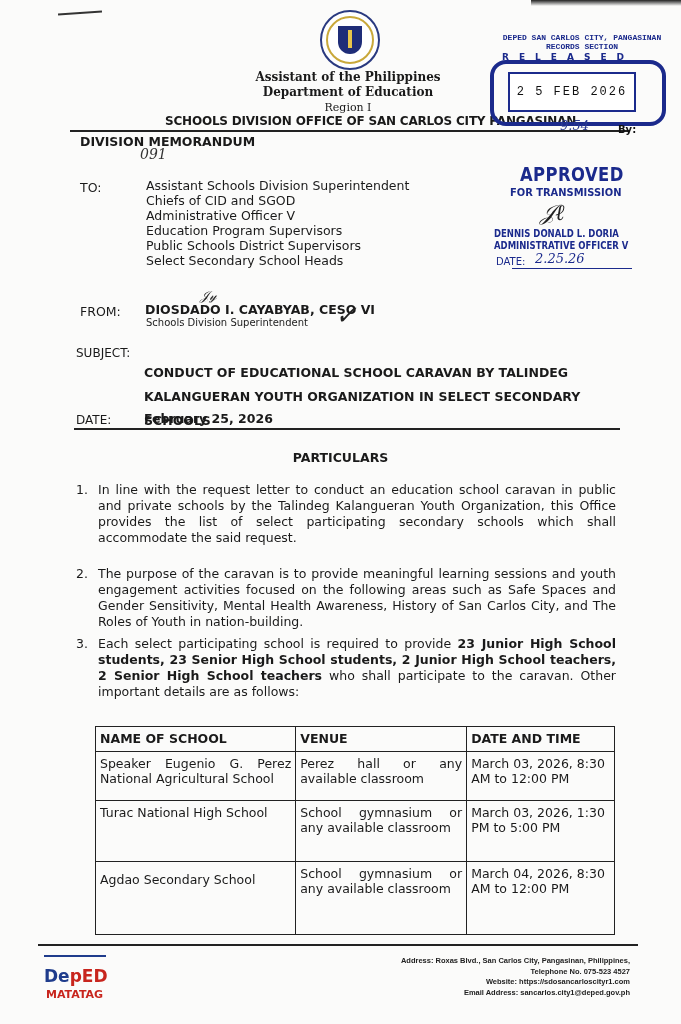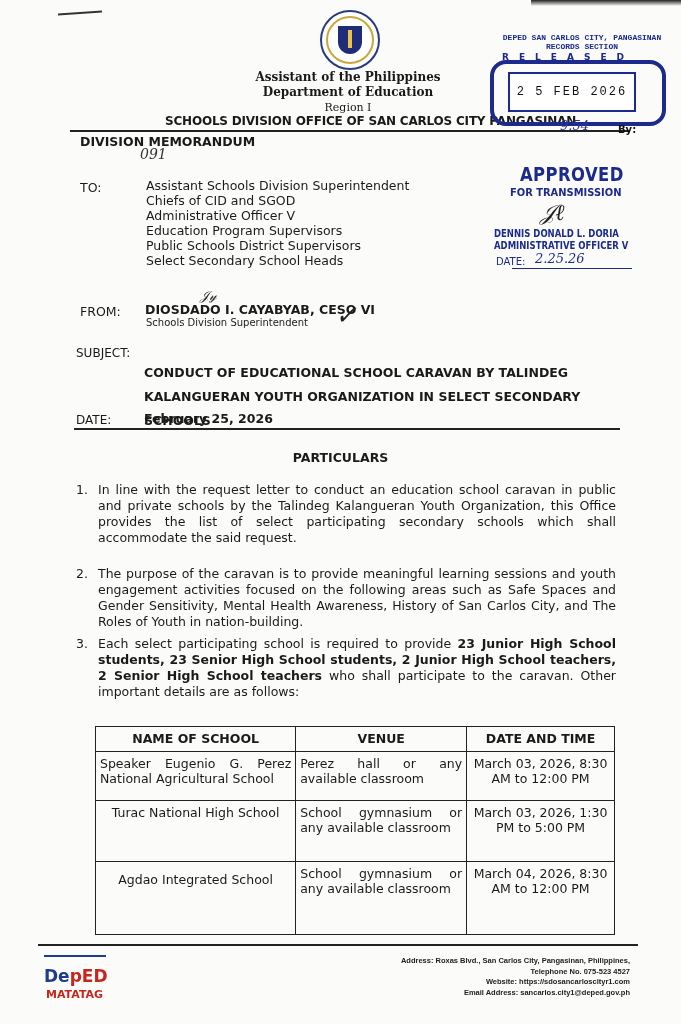--- a/index.html
+++ b/index.html
@@ -39,21 +39,21 @@
   .subj-text{left:144px;top:361px;width:440px;font-weight:bold;font-size:12.5px;line-height:24px;}
   .date-label{left:76px;top:413px;font-size:12px;}
   .date-val{left:144px;top:411px;font-weight:bold;font-size:12.5px;}
   .hrule2{left:74px;top:428px;width:546px;height:2px;background:#222;}
   .particulars{left:0;width:681px;top:450px;text-align:center;font-weight:bold;font-size:12.5px;}
   .para{left:76px;width:540px;font-size:12.5px;line-height:16px;}
   .para .num{position:absolute;left:0;top:0;}
   .para .txt{margin-left:22px;text-align:justify;}
   .p1{top:482px;} .p2{top:566px;} .p3{top:636px;}
   table.sched{position:absolute;left:95px;top:726px;width:520px;border-collapse:collapse;font-size:12.5px;line-height:15px;}
-  table.sched th,table.sched td{border:1px solid #222;vertical-align:top;padding:4px 4px;text-align:center;}
+  table.sched th,table.sched td{border:1px solid #222;vertical-align:top;padding:4px 4px;text-align:left;}
   table.sched th{font-weight:bold;height:16px;}
   table.sched td.venue{text-align:justify;}
   .col1{width:202px;} .col2{width:170px;} .col3{width:148px;}
   .r1 td{height:40px;} .r2 td{height:52px;} .r3 td{height:58px;}
   .hrule3{left:38px;top:944px;width:600px;height:2px;background:#222;}
   .footer-logos{left:42px;top:952px;display:flex;gap:10px;align-items:center;flex-direction:column;}
   .logo-deped{width:66px;height:60px;position:relative;}
   .logo-deped .bar{position:absolute;left:2px;top:3px;width:62px;height:2px;background:#1f3c8c;}
   .logo-deped .d{position:absolute;left:2px;top:14px;font-weight:bold;font-size:17px;color:#1f3c8c;}
   .logo-deped .d span{color:#c8251d;}
@@ -164,21 +164,21 @@
       <td class="venue">Speaker Eugenio G. Perez National Agricultural School</td>
       <td class="venue">Perez hall or any available classroom</td>
       <td>March 03, 2026, 8:30 AM to 12:00 PM</td>
     </tr>
     <tr class="r2">
       <td>Turac National High School</td>
       <td class="venue">School gymnasium or any available classroom</td>
       <td>March 03, 2026, 1:30 PM to 5:00 PM</td>
     </tr>
     <tr class="r3">
-      <td style="padding-top:10px;">Agdao Integrated School</td>
+      <td style="padding-top:10px;">Agdao Secondary School</td>
       <td class="venue">School gymnasium or any available classroom</td>
       <td>March 04, 2026, 8:30 AM to 12:00 PM</td>
     </tr>
   </tbody>
 </table>
 
 <div class="abs hrule3"></div>
 <div class="abs footer-logos">
   <div class="logo-deped">
     <div class="bar"></div>

